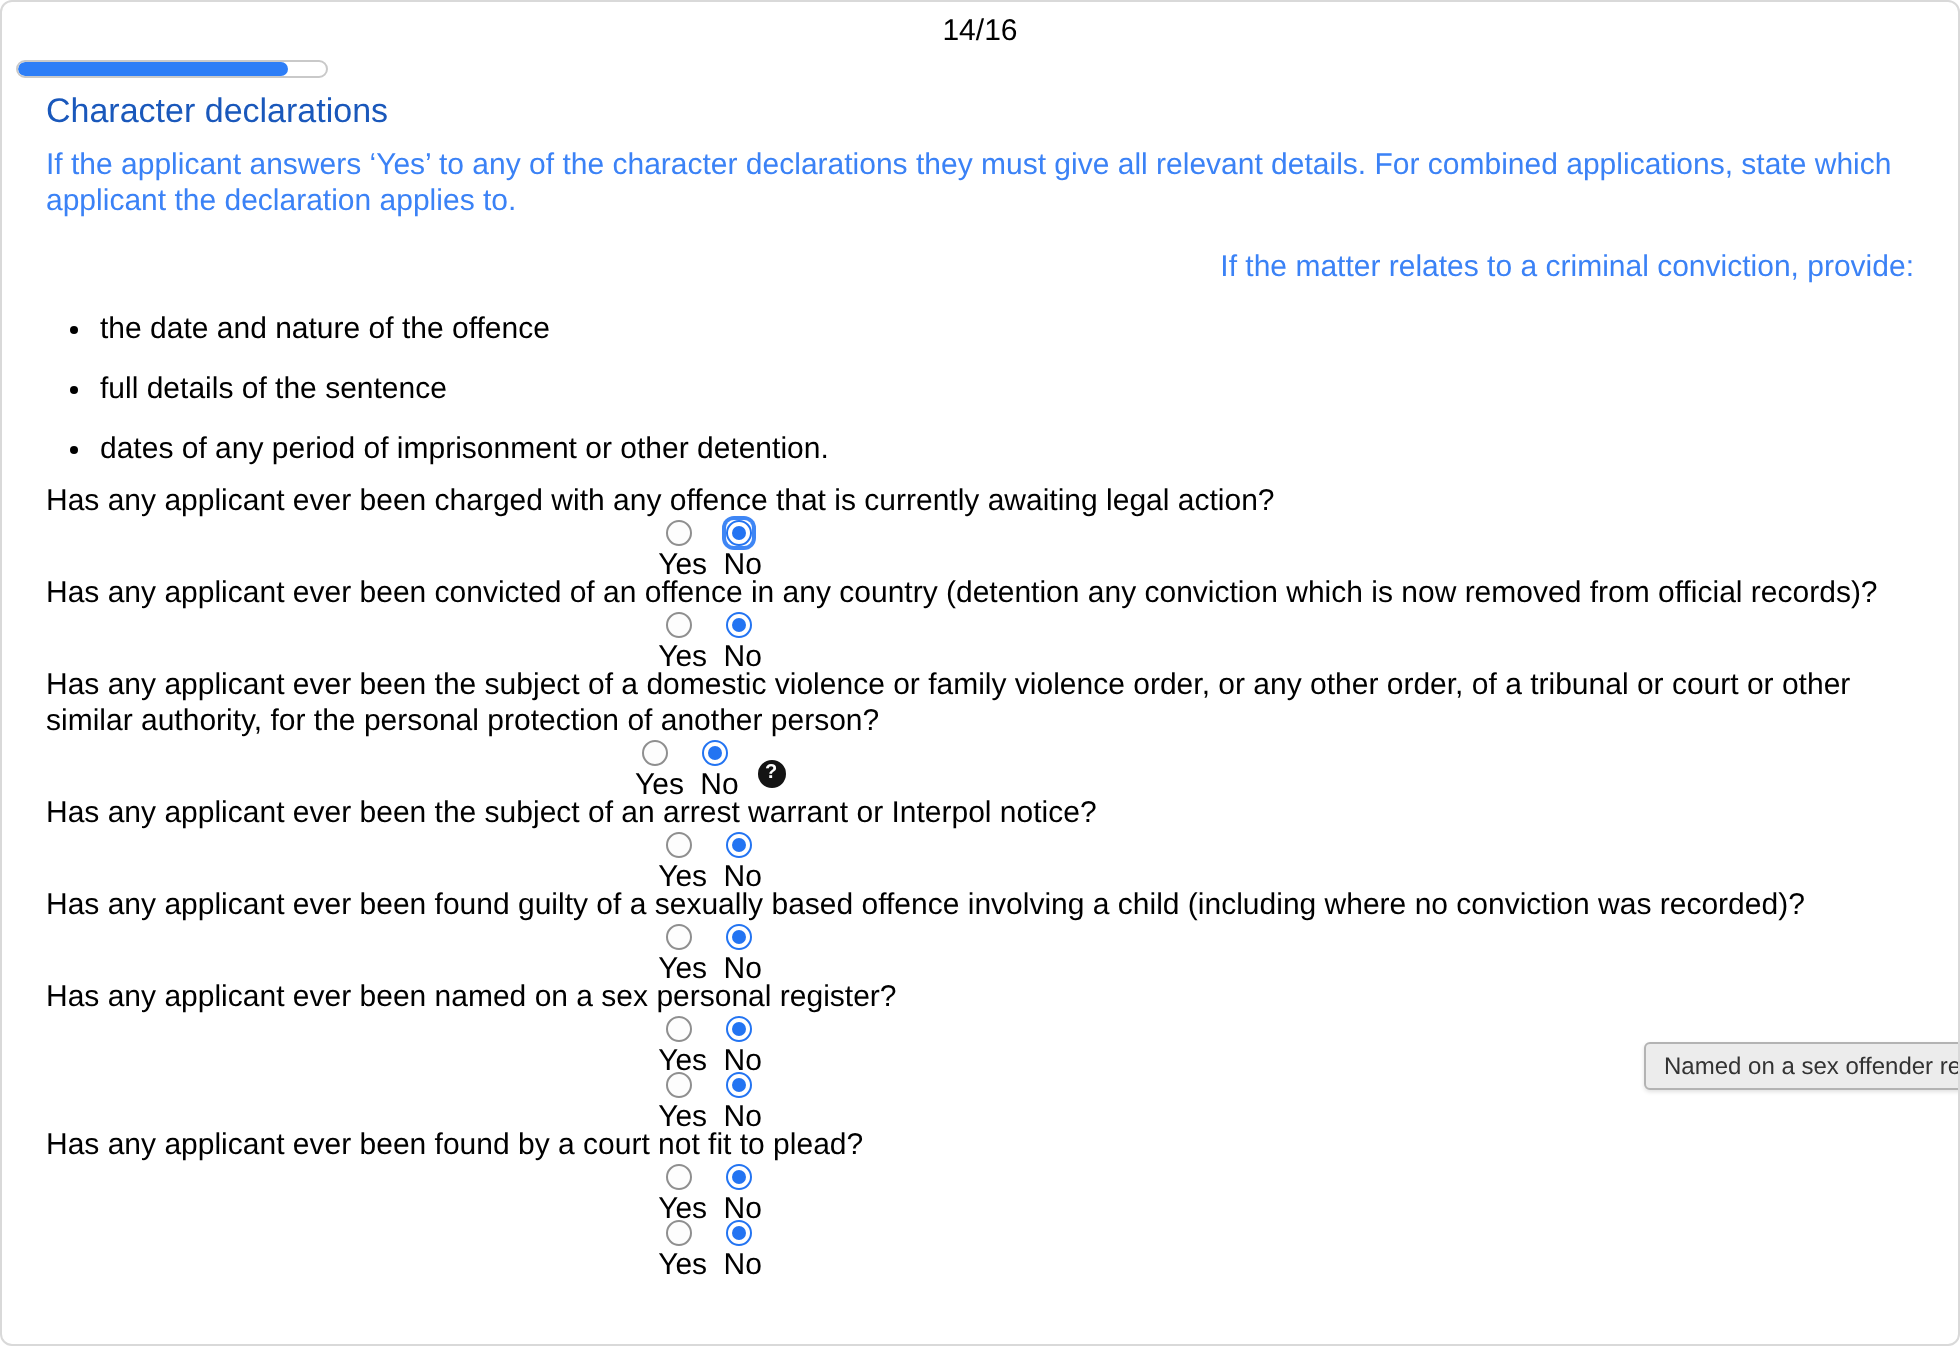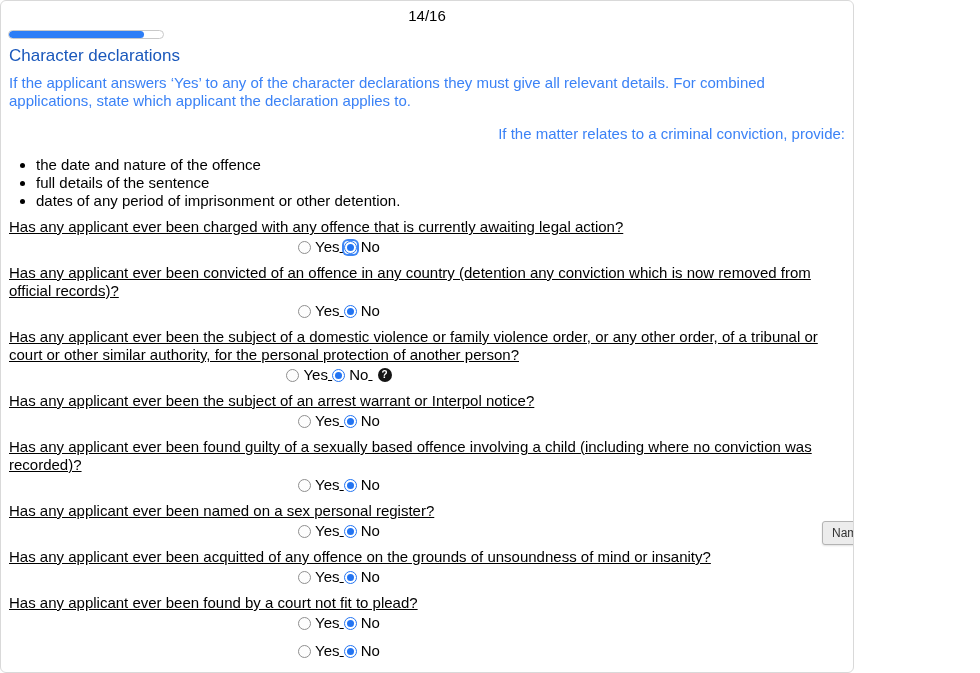--- a/index.html
+++ b/index.html
@@ -1,20 +1,20 @@
 <!DOCTYPE html>
 <html><head>
 <meta charset="utf-8">
 <style>
   * { box-sizing: border-box; margin: 0; padding: 0; }
   html, body { background: #fff; }
   body { font-family: "Liberation Sans", "DejaVu Sans", sans-serif; }
   .page {
     position: relative;
-    width: 854px;
+    width: 980px;
     height: 673px;
     background: #fff;
     border: 1px solid #d9d9d9;
     border-radius: 6px;
     overflow: hidden;
     color: #000;
     font-size: 15px;
   }
   .step-indicator {
     text-align: center;
@@ -31,50 +31,51 @@
     background: #ffffff;
     border: 1px solid #c9c9c9;
     border-radius: 5px;
     overflow: hidden;
   }
   .progress-fill {
     height: 100%;
     background: #2d7ef7;
     border-radius: 5px;
   }
-  .content { padding: 0 8px; }
+  .content { padding: 0 22px; }
   h1.page-title {
     margin-top: 22px;
     font-size: 17px;
     font-weight: 500;
     color: #1a58bb;
   }
   p.body-text { line-height: 18px; color: #3b82f6; }
   .intro-1 { margin-top: 8px; }
   .intro-2 { margin-top: 15px; text-align: right; }
   ul.bullet-list {
     margin-top: 13px;
     padding-left: 27px;
     line-height: 18px;
   }
-  ul.bullet-list li { margin-top: 0; }
-  .question { margin-top: 8px; text-decoration: underline; }
+  ul.bullet-list li { margin-top: 12px; }
+  .question { margin-top: 8px; }
   .q-text { line-height: 18px; }
   .radio-row {
     width: 660px;
     text-align: center;
     height: 20px;
     line-height: 20px;
     white-space: nowrap;
   }
   .radio-option {
     display: inline-flex;
     align-items: center;
     cursor: pointer;
     vertical-align: middle;
+    flex-direction: column;
   }
   .radio-option + .radio-option { margin-left: 0; }
   .radio {
     display: inline-block;
     width: 13px;
     height: 13px;
     border-radius: 50%;
     border: 1px solid #8f8f8f;
     background: #fdfdfd;
     position: relative;
@@ -227,21 +228,20 @@
           <span class="radio-label">Yes</span>
         </label>
         <label class="radio-option">
           <span class="radio checked"></span>
           <span class="radio-label">No</span>
         </label>
       </div>
     </div>
 
     <div class="question">
-      <p class="q-text">Has any applicant ever been acquitted of any offence on the grounds of unsoundness of mind or insanity?</p>
       <div class="radio-row">
         <label class="radio-option">
           <span class="radio"></span>
           <span class="radio-label">Yes</span>
         </label>
         <label class="radio-option">
           <span class="radio checked"></span>
           <span class="radio-label">No</span>
         </label>
       </div>

